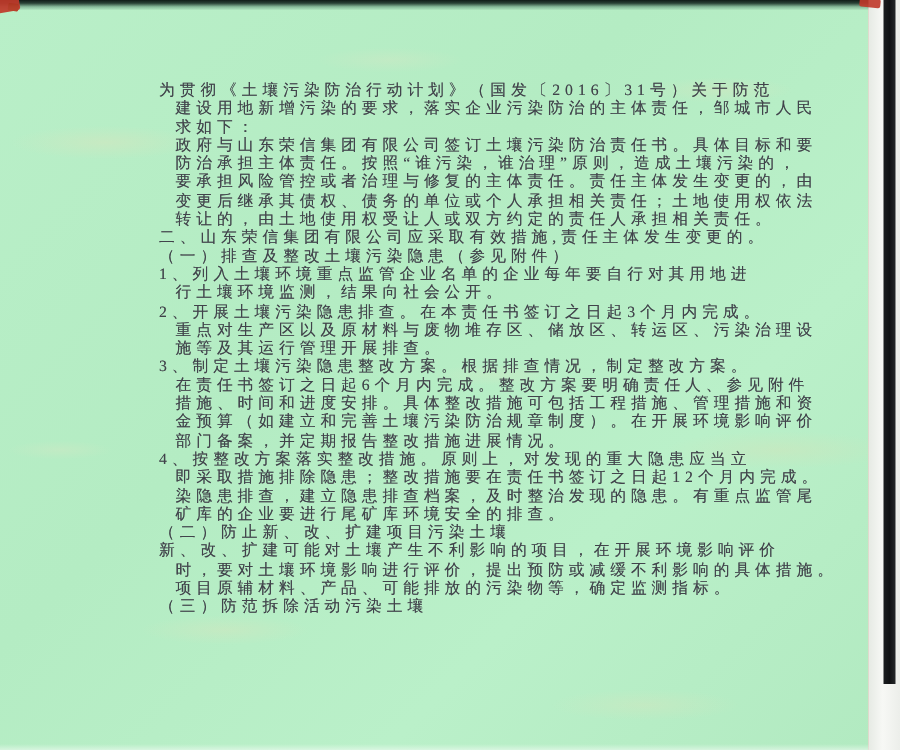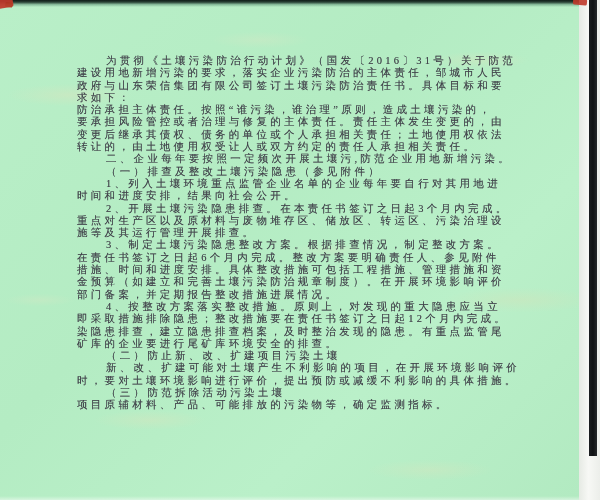--- a/index.html
+++ b/index.html
@@ -59,21 +59,21 @@
   
   .bottom-light{
     position:absolute;left:0;bottom:0;width:579px;height:4px;
     background:linear-gradient(to bottom,rgba(255,255,255,0),rgba(255,255,255,0.45));
   }
   
   .text-block{
     position:absolute;left:0;top:55px;width:579px;
   }
   .line{
-    padding-left:77px;
+    padding-left:117px;
     height:12.3px;line-height:12.3px;
     font-size:10.5px;letter-spacing:3.3px;
     white-space:nowrap;
     color:#41434b;
     text-shadow:0 0 0.4px rgba(65,67,75,0.55);
   }
   .line.indent{padding-left:106px;}
 </style>
 </head>
 <body>
@@ -81,42 +81,42 @@
 <div class="screen">
   <div class="paper"></div>
   <div class="top-edge"></div>
   <div class="edge-white"></div>
   <div class="black-band"></div>
   <div class="stamp-tl"></div>
   <div class="stamp-tr"></div>
   <div class="text-block">
       <div class="line indent">为贯彻《土壤污染防治行动计划》（国发〔2016〕31号）关于防范</div>
       <div class="line">建设用地新增污染的要求，落实企业污染防治的主体责任，邹城市人民</div>
+      <div class="line">求如下：</div>
       <div class="line">政府与山东荣信集团有限公司签订土壤污染防治责任书。具体目标和要</div>
-      <div class="line">求如下：</div>
       <div class="line">防治承担主体责任。按照“谁污染，谁治理”原则，造成土壤污染的，</div>
       <div class="line">要承担风险管控或者治理与修复的主体责任。责任主体发生变更的，由</div>
       <div class="line">变更后继承其债权、债务的单位或个人承担相关责任；土地使用权依法</div>
       <div class="line">转让的，由土地使用权受让人或双方约定的责任人承担相关责任。</div>
-      <div class="line indent">二、企业每年要按照一定频次开展土壤污,防范企业用地新增污染。</div>
+      <div class="line indent">二、山东荣信集团有限公司应采取有效措施,责任主体发生变更的。</div>
       <div class="line indent">（一）排查及整改土壤污染隐患（参见附件）</div>
       <div class="line indent">1、列入土壤环境重点监管企业名单的企业每年要自行对其用地进</div>
-      <div class="line">时间和进度安排，结果向社会公开。</div>
+      <div class="line">行土壤环境监测，结果向社会公开。</div>
       <div class="line indent">2、开展土壤污染隐患排查。在本责任书签订之日起3个月内完成。</div>
       <div class="line">重点对生产区以及原材料与废物堆存区、储放区、转运区、污染治理设</div>
       <div class="line">施等及其运行管理开展排查。</div>
       <div class="line indent">3、制定土壤污染隐患整改方案。根据排查情况，制定整改方案。</div>
       <div class="line">在责任书签订之日起6个月内完成。整改方案要明确责任人、参见附件</div>
       <div class="line">措施、时间和进度安排。具体整改措施可包括工程措施、管理措施和资</div>
       <div class="line">金预算（如建立和完善土壤污染防治规章制度）。在开展环境影响评价</div>
       <div class="line">部门备案，并定期报告整改措施进展情况。</div>
       <div class="line indent">4、按整改方案落实整改措施。原则上，对发现的重大隐患应当立</div>
       <div class="line">即采取措施排除隐患；整改措施要在责任书签订之日起12个月内完成。</div>
       <div class="line">染隐患排查，建立隐患排查档案，及时整治发现的隐患。有重点监管尾</div>
       <div class="line">矿库的企业要进行尾矿库环境安全的排查。</div>
       <div class="line indent">（二）防止新、改、扩建项目污染土壤</div>
       <div class="line indent">新、改、扩建可能对土壤产生不利影响的项目，在开展环境影响评价</div>
       <div class="line">时，要对土壤环境影响进行评价，提出预防或减缓不利影响的具体措施。</div>
+      <div class="line">项目原辅材料、产品、可能排放的污染物等，确定监测指标。</div>
       <div class="line indent">（三）防范拆除活动污染土壤</div>
-      <div class="line">项目原辅材料、产品、可能排放的污染物等，确定监测指标。</div>
     </div>
   <div class="bottom-light"></div>
 </div>
 
 </body></html>

